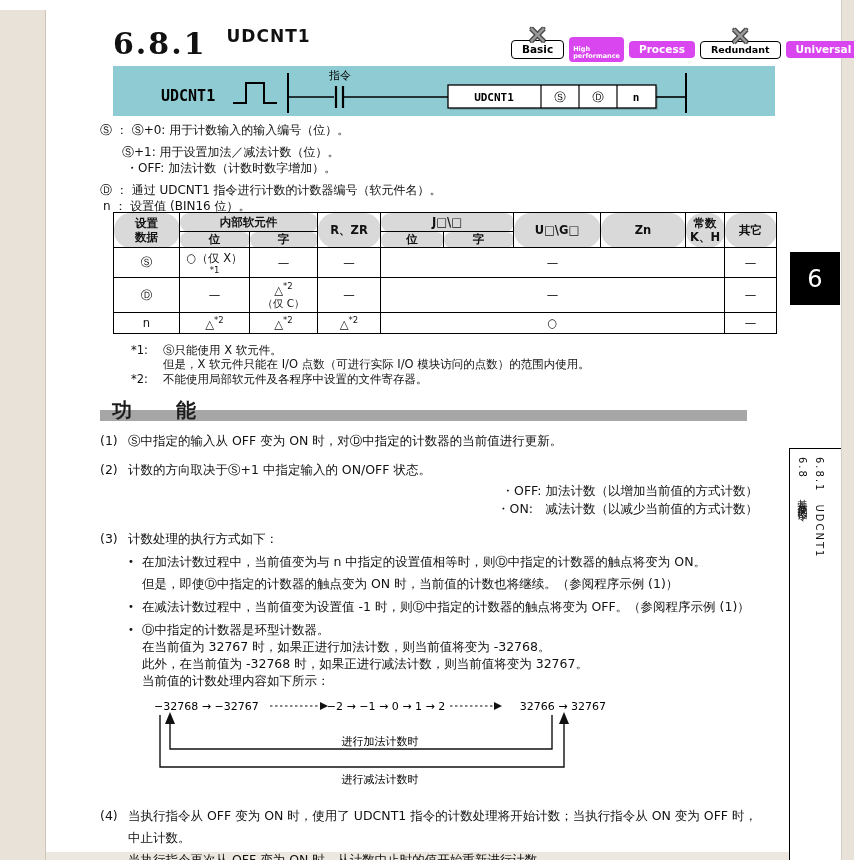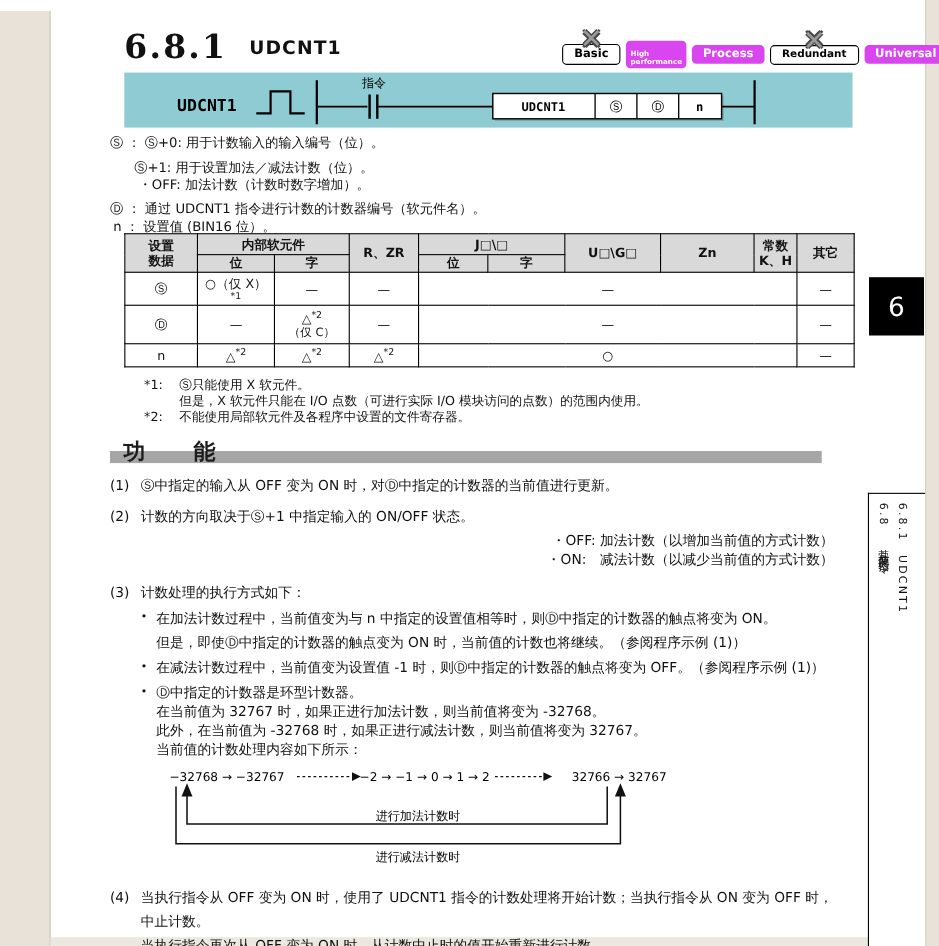--- a/index.html
+++ b/index.html
@@ -5,21 +5,21 @@
   * { margin:0; padding:0; box-sizing:border-box; }
   body { background:#ffffff; font-family:"DejaVu Sans", sans-serif; }
   .screen { position:relative; width:854px; height:860px; background:#ffffff; overflow:hidden; color:#111; }
 
   
   .edge-left  { position:absolute; left:0; top:10px; width:46px; height:850px; background:#e8e2d8; border-right:1px solid #cfc6b8; }
   .edge-right { position:absolute; right:0; top:0; width:13px; height:860px; background:#e8e2d8; border-left:1px solid #d6cec2; }
   .edge-bottom{ position:absolute; left:46px; right:13px; bottom:0; height:8px; background:#ece7df; }
 
   
-  .sec-head { position:absolute; left:113px; top:26px; display:flex; align-items:center; }
+  .sec-head { position:absolute; left:113px; top:26px; display:flex; align-items:flex-start; }
   .sec-num { font-family:"DejaVu Serif", serif; font-size:30px; font-weight:bold; letter-spacing:2px; }
   .sec-title { font-size:17px; font-weight:bold; margin-left:20px; letter-spacing:1px; }
 
   
   .badges { position:absolute; left:511px; top:37px; display:flex; align-items:center; gap:5px; }
   .badge { position:relative; font-size:10.5px; font-weight:bold; padding:2px 10px; border-radius:4px; line-height:1.25; white-space:nowrap; }
   .badge.solid { background:#d946ef; color:#fff; }
   .badge.outline { background:#fff; color:#000; border:1.5px solid #000; }
   .badge.small { font-size:6.5px; line-height:1.1; white-space:pre-line; text-align:left; padding:2px 4px; }
   .badge.narrow { font-size:9.5px; }
@@ -31,21 +31,21 @@
 
   
   .operands { position:absolute; left:100px; top:121px; width:640px; font-size:12px; line-height:14px; }
   .operands .l { margin-top:2px; }
   .ml22 { margin-left:22px; } .ml26 { margin-left:26px; } .ml3 { margin-left:3px; }
   .mt8 { margin-top:8px !important; }
 
   
   .dtable { position:absolute; left:113px; top:212px; border-collapse:collapse; table-layout:fixed; }
   .dtable th, .dtable td { border:1px solid #000; text-align:center; vertical-align:middle; font-size:11.5px; padding:0 2px; }
-  .dtable thead th { background:#d9d9d9; font-weight:bold; }
+  .dtable thead th { background:#d9d9d9; font-weight:bold;border-radius:17px; }
   .pre { white-space:pre-line; line-height:14px; }
   .dtable td sup, .dtable td .supn { font-size:8.5px; vertical-align:super; }
   .cellnote { display:block; font-size:8.5px; line-height:9px; }
   .cellsub  { display:block; font-size:10.5px; line-height:12px; }
 
   
   .footnotes { position:absolute; left:131px; top:342px; font-size:11.5px; line-height:14px; }
   .fnrow { display:flex; margin-top:1px; }
   .fnlabel { width:32px; flex:none; }
 

